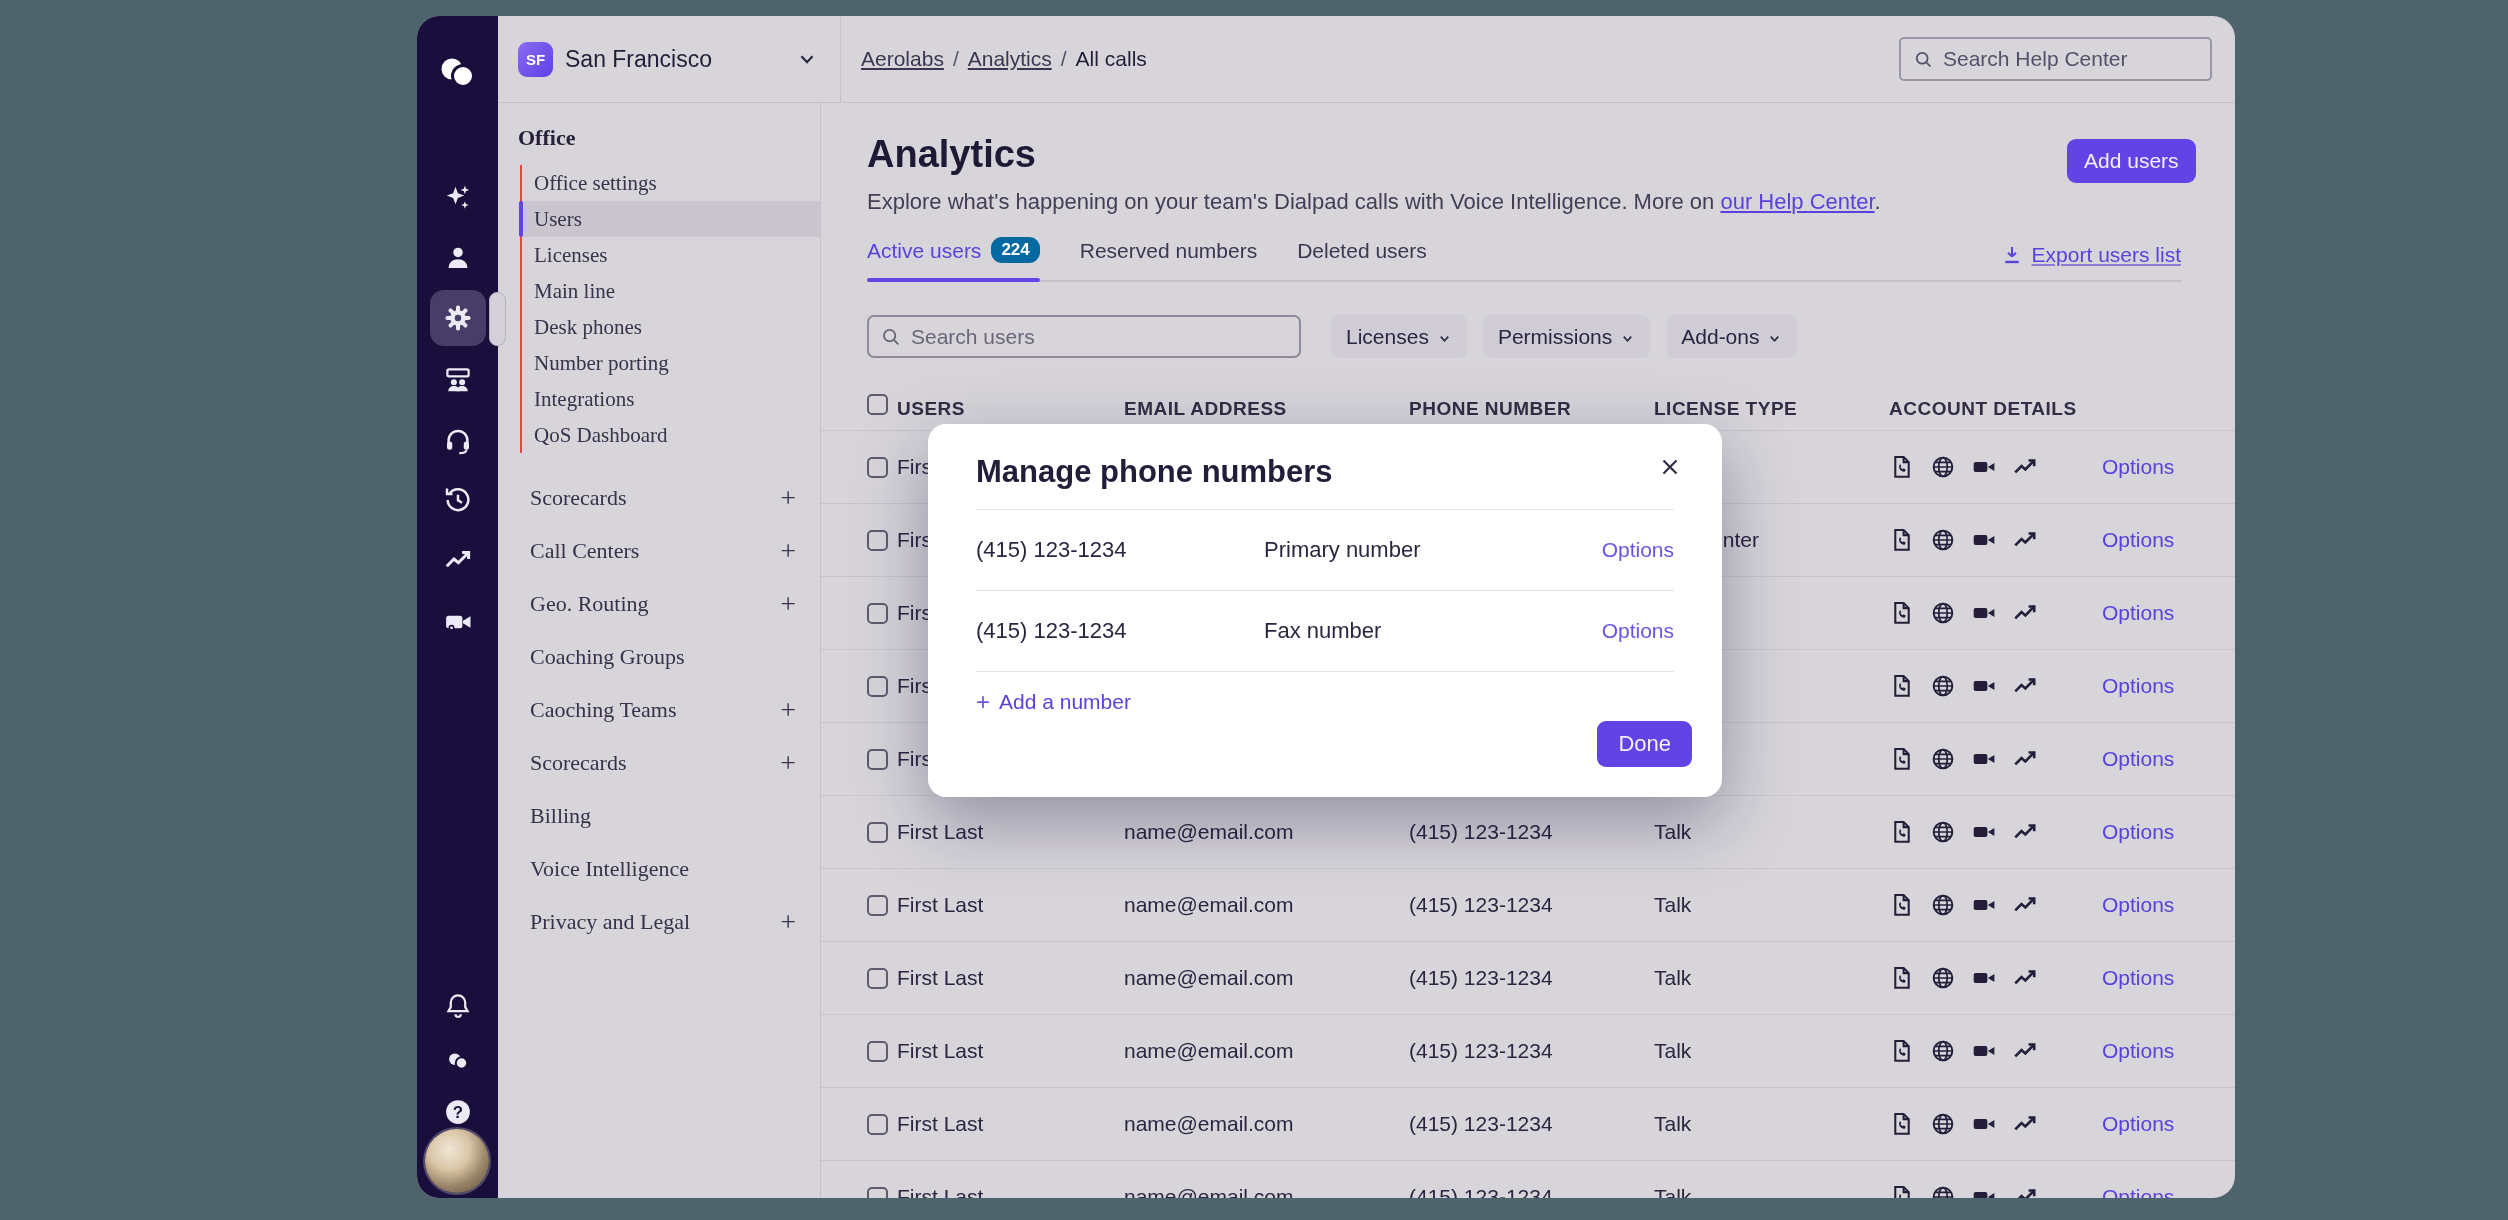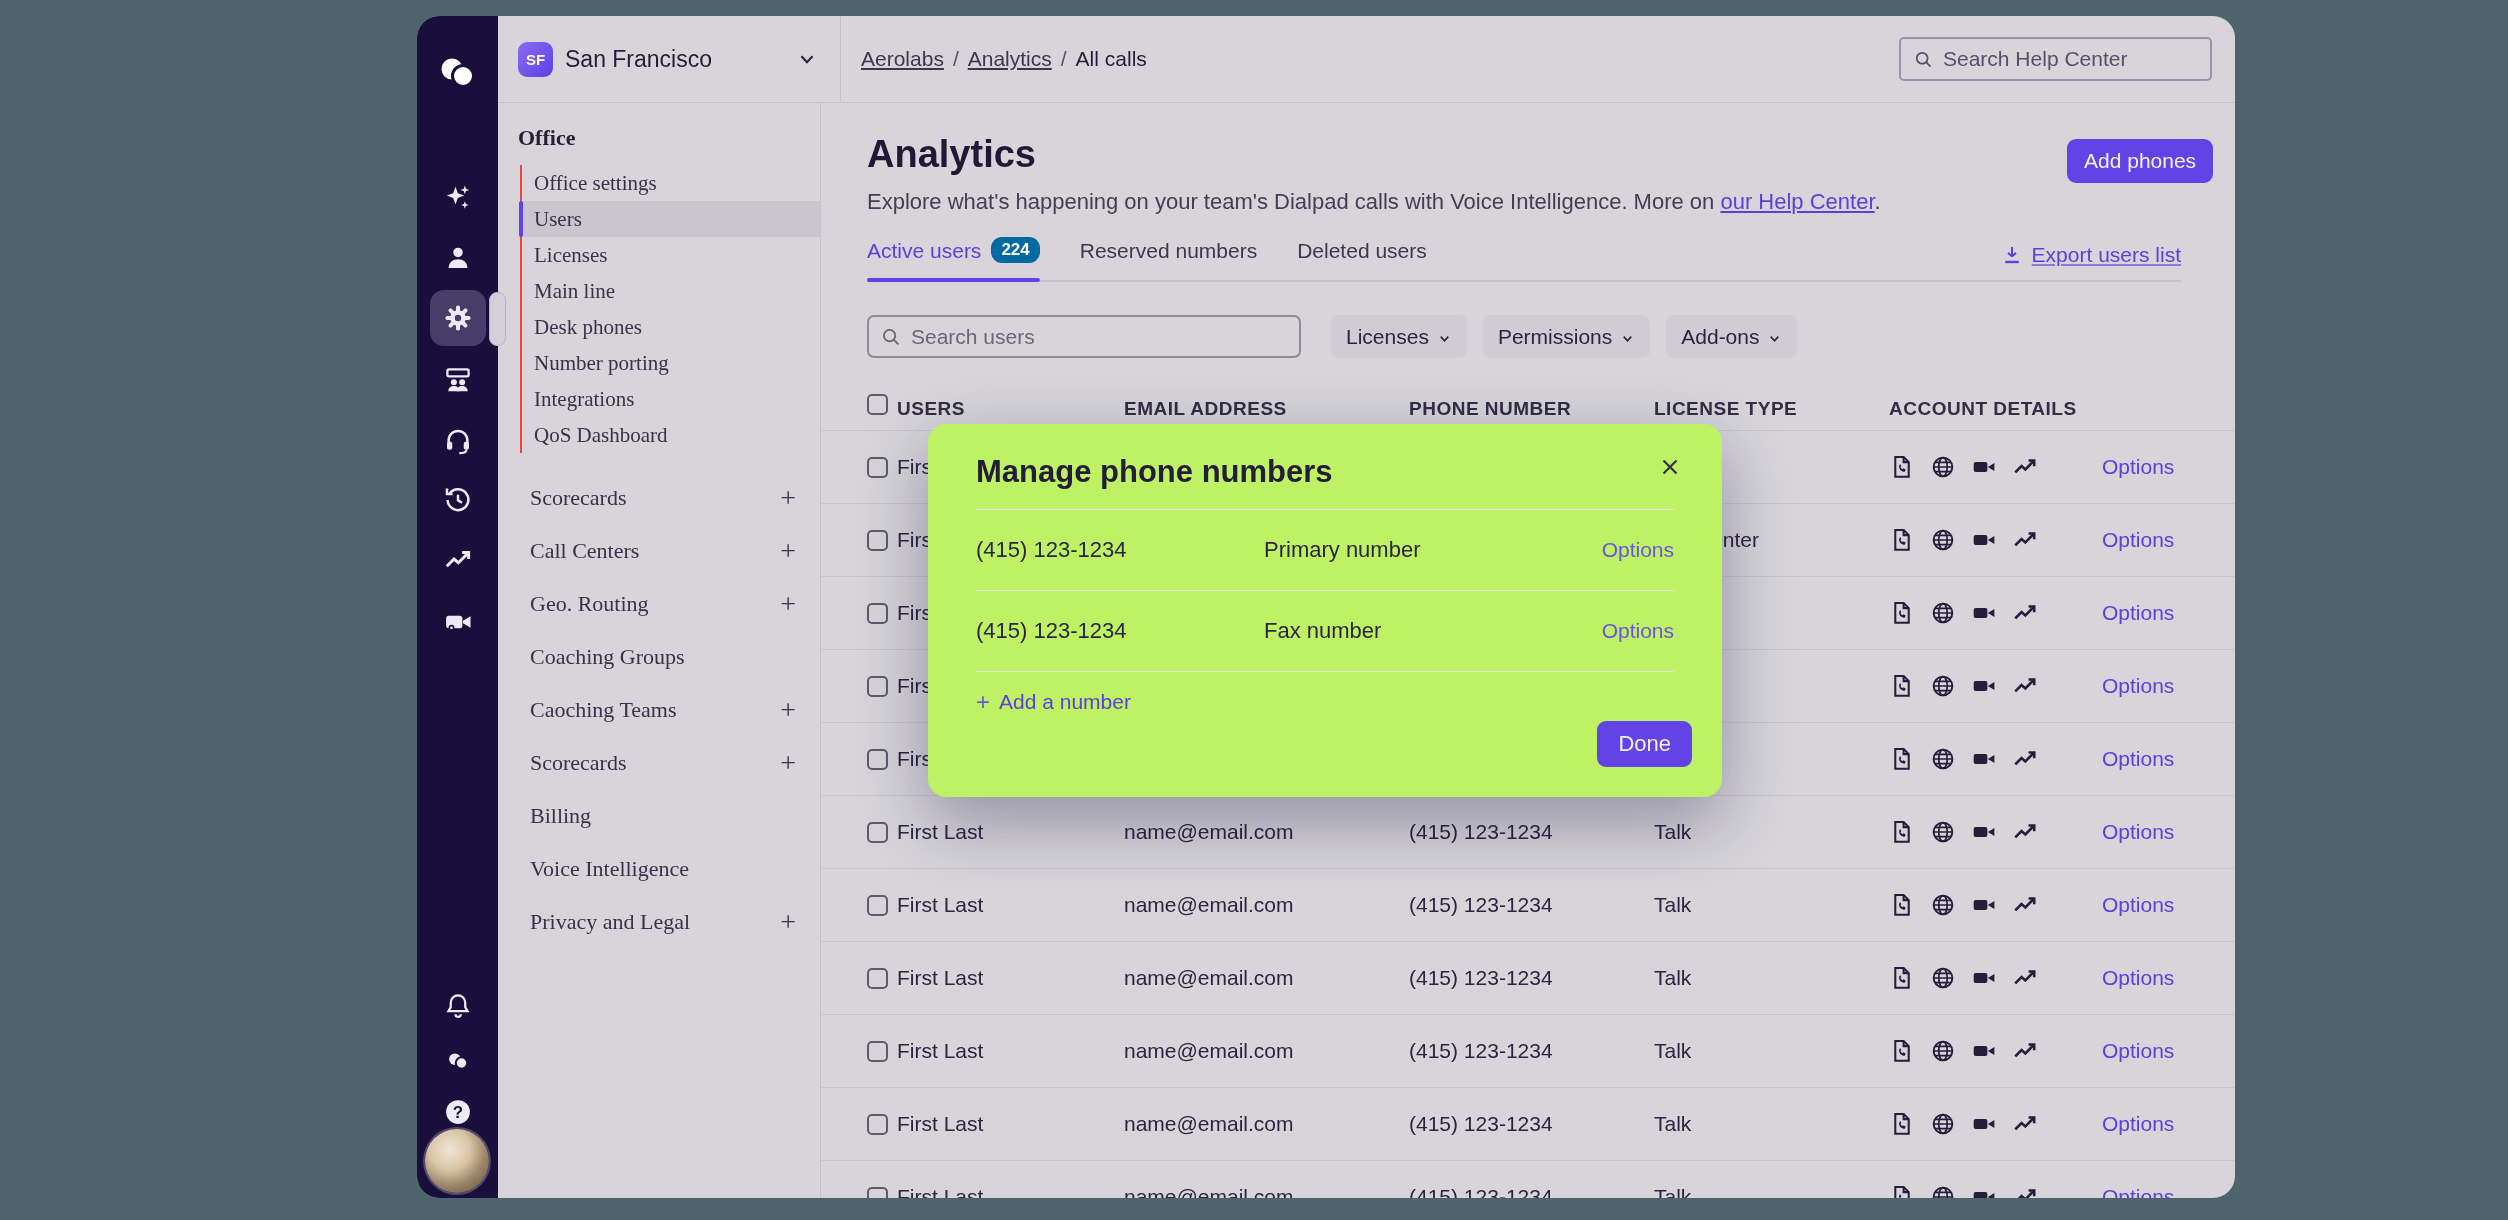--- a/index.html
+++ b/index.html
@@ -65,21 +65,21 @@
   .thead .checkbox{position:absolute;left:46px;top:3px;}
   .rows{position:absolute;left:0;right:0;top:327px;}
   .row{position:relative;height:72px;border-top:1px solid #c8c5ce;}
   .row .checkbox{position:absolute;left:46px;top:26px;}
   .cell{position:absolute;top:0;height:72px;line-height:72px;font-size:21px;color:#2b2540;white-space:nowrap;}
   .cell.user{left:76px;} .cell.email{left:303px;} .cell.phone{left:588px;} .cell.license{left:833px;}
   .acct-icons{position:absolute;left:1068px;top:0;height:72px;display:flex;align-items:center;gap:15px;color:#241e3a;}
   .acct-icons svg{width:26px;height:26px;}
   .options{position:absolute;left:1281px;top:0;height:72px;line-height:72px;font-size:21px;color:#5b40dd;cursor:pointer;}
   
-  .modal{position:absolute;left:511px;top:408px;width:794px;height:373px;background:#bef264;border-radius:18px;box-shadow:0 24px 70px rgba(18,8,58,.35);z-index:30;}
+  .modal{position:absolute;left:511px;top:408px;width:794px;height:373px;background:#ffffff;border-radius:18px;box-shadow:0 24px 70px rgba(18,8,58,.35);z-index:30;}
   .modal-title{position:absolute;left:48px;top:30px;margin:0;font-size:31px;font-weight:bold;color:#241d3a;}
   .modal-close{position:absolute;right:34px;top:26px;width:36px;height:36px;background:none;border:none;color:#332d45;cursor:pointer;padding:0;}
   .modal-close svg{width:24px;height:24px;}
   .m-rows{position:absolute;left:48px;right:48px;top:85px;border-bottom:1px solid #e3e1e7;}
   .m-row{height:80px;border-top:1px solid #e3e1e7;display:flex;align-items:center;}
   .m-num{width:288px;font-size:22px;color:#2b2540;}
   .m-label{flex:1;font-size:22px;color:#2b2540;}
   .m-options{font-size:21px;color:#6a55e0;cursor:pointer;}
   .add-number{position:absolute;left:48px;top:262px;height:32px;display:flex;align-items:center;gap:9px;color:#5b40dd;font-size:21px;cursor:pointer;}
   .add-number .plus-glyph{font-size:24px;line-height:24px;color:#6a55e0;}
@@ -262,21 +262,21 @@
               <li class="group-item">
                 <span>Privacy and Legal</span>
                 <span class="plus">+</span>
               </li>
             </ul>
         </aside>
 
         <main class="main">
           <h1 class="page-title">Analytics</h1>
           <p class="subtitle"><span>Explore what's happening on your team's Dialpad calls with Voice Intelligence. More on </span><a>our Help Center</a><span>.</span></p>
-          <button class="add-users">Add phones</button>
+          <button class="add-users">Add users</button>
 
           <div class="tabs-rule"></div>
           <div class="tabs">
               <div class="tab active">
                 <span>Active users</span>
                 <span class="badge">224</span>
               </div>
               <div class="tab">
                 <span>Reserved numbers</span>
               </div>

